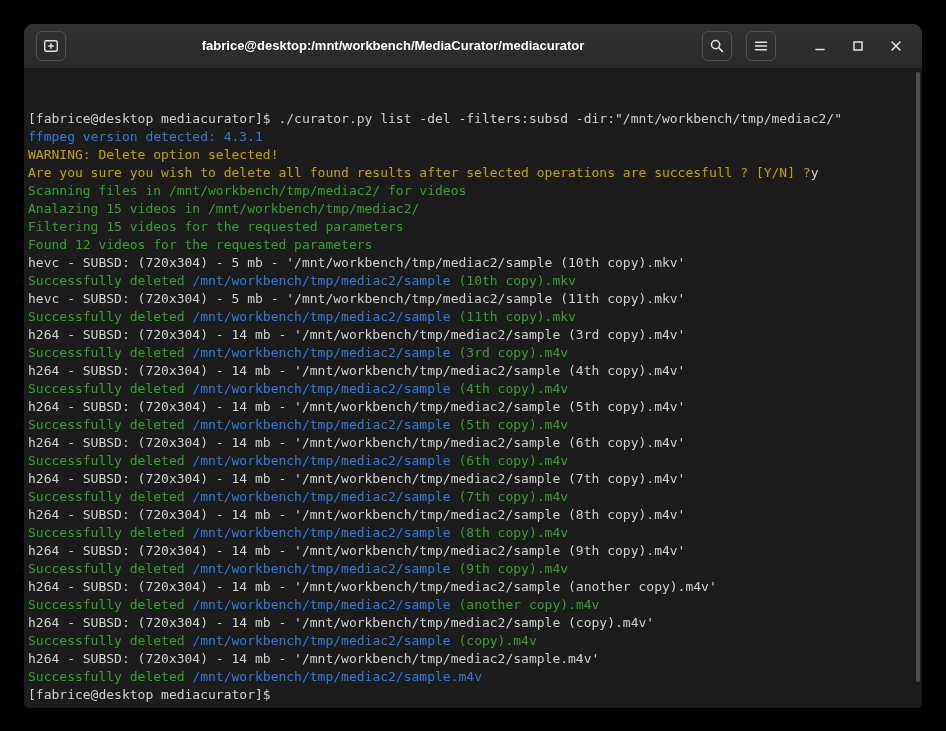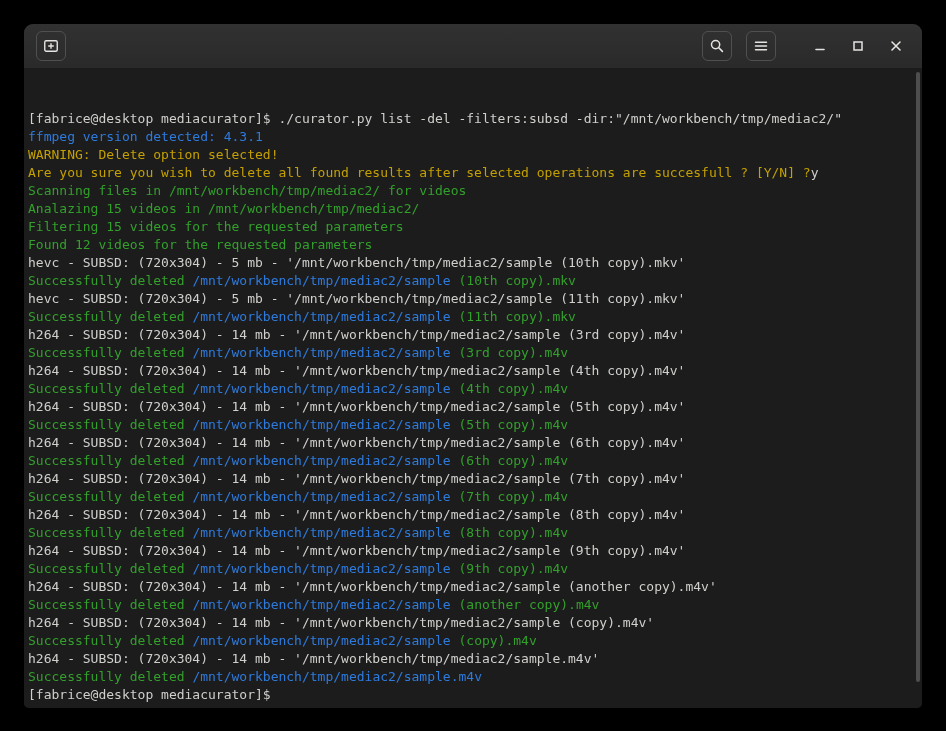--- a/index.html
+++ b/index.html
@@ -44,20 +44,21 @@
 <div class="window">
 
   <div class="headerbar">
     <button class="hb-btn boxed hb-left">
       <svg width="16" height="16" viewBox="0 0 16 16">
         <rect x="1.75" y="2.75" width="12.5" height="10.5" rx="1.5" fill="none" stroke="#e6e4e1" stroke-width="1.4"></rect>
         <path d="M8 5.2v5.6M5.2 8h5.6" stroke="#e6e4e1" stroke-width="1.4" fill="none"></path>
       </svg>
     </button>
 
+    <div class="title">fabrice@desktop:/mnt/workbench/MediaCurator/mediacurator</div>
 
     <div class="hb-right">
       <button class="hb-btn boxed">
         <svg width="16" height="16" viewBox="0 0 16 16">
           <circle cx="6.6" cy="6.6" r="4.1" fill="none" stroke="#e6e4e1" stroke-width="1.5"></circle>
           <path d="M9.8 9.8L13.4 13.4" stroke="#e6e4e1" stroke-width="1.6" stroke-linecap="round"></path>
         </svg>
       </button>
       <button class="hb-btn boxed">
         <svg width="16" height="16" viewBox="0 0 16 16">

